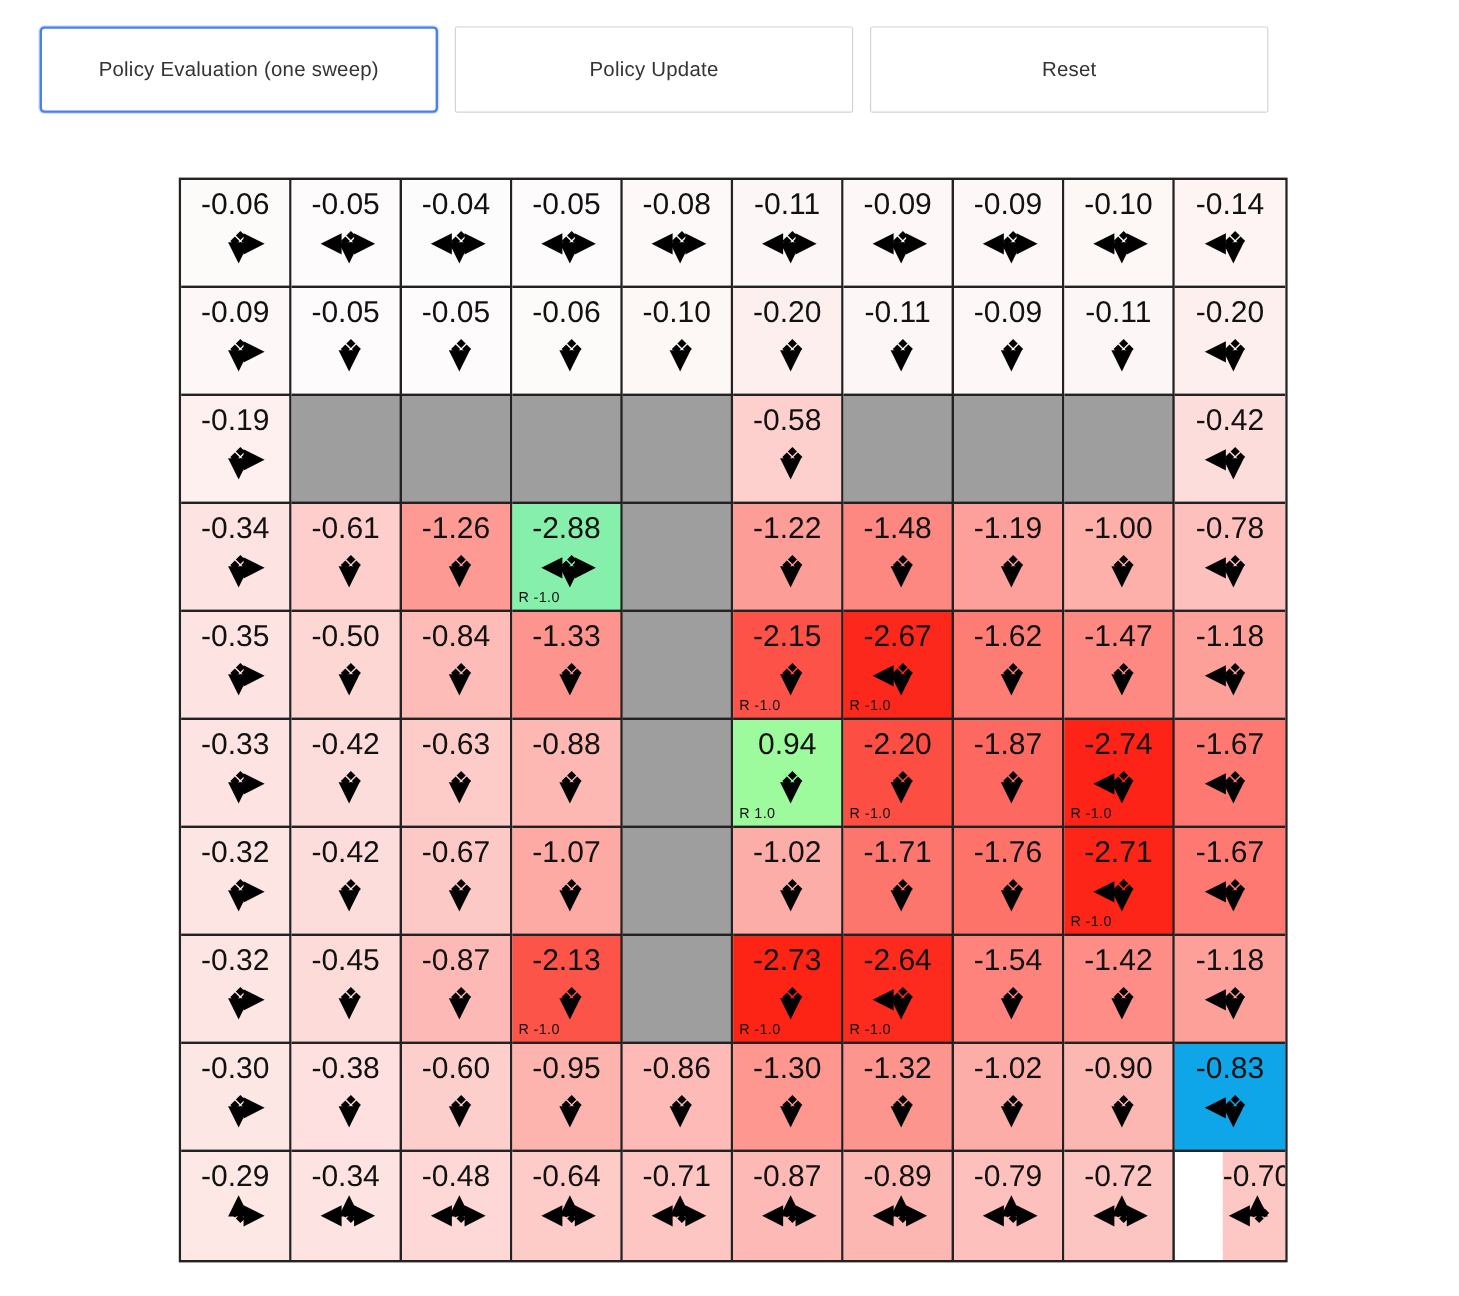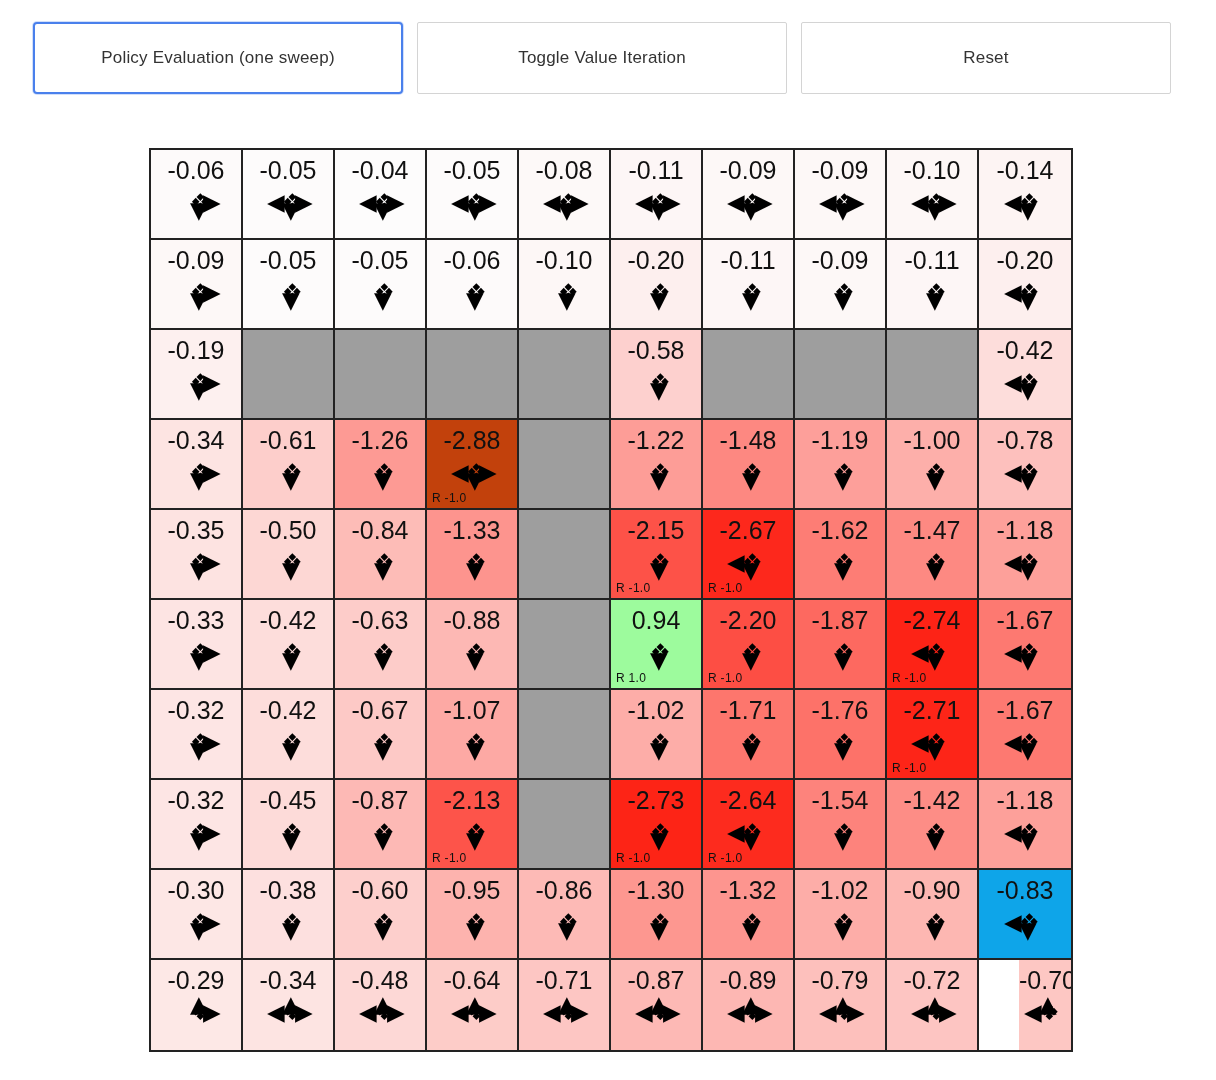--- a/index.html
+++ b/index.html
@@ -18,21 +18,21 @@
 
   
   .toolbar {
     position: absolute;
     top: 22px;
     left: 33px;
     display: flex;
     gap: 14px;
   }
   .tbtn {
-    width: 370px;
+    width: 332px;
     height: 72px;
     border: 1px solid #d4d4d4;
     background: #ffffff;
     color: #333333;
     font-size: 17px;
     letter-spacing: 0.2px;
     display: flex;
     align-items: center;
     justify-content: center;
     box-sizing: border-box;
@@ -126,21 +126,21 @@
 </head>
 <body>
 
 <div id="page">
 
   <div class="toolbar">
     <div class="tbtn selected">
         <span>Policy Evaluation (one sweep)</span>
       </div>
     <div class="tbtn">
-        <span>Toggle Value Iteration</span>
+        <span>Policy Update</span>
       </div>
     <div class="tbtn">
         <span>Reset</span>
       </div>
   </div>
 
   <div class="grid-wrap">
     <div class="grid" id="grid">
         <div class="cell" style="background: rgb(253, 250, 250);">
           <div class="val">-0.06</div>
@@ -246,21 +246,21 @@
           <div class="arrows"><span class="acluster"><span class="a-dot">❖</span><span class="a-right">▶</span><span class="a-down">▼</span></span></div>
         </div>
         <div class="cell" style="background: rgb(253, 206, 203);">
           <div class="val">-0.61</div>
           <div class="arrows"><span class="acluster"><span class="a-dot">❖</span><span class="a-down">▼</span></span></div>
         </div>
         <div class="cell" style="background: rgb(253, 154, 148);">
           <div class="val">-1.26</div>
           <div class="arrows"><span class="acluster"><span class="a-dot">❖</span><span class="a-down">▼</span></span></div>
         </div>
-        <div class="cell" style="background: #c2410c; padding-left: 26px;">
+        <div class="cell" style="background: #86efac; padding-left: 26px;">
           <div class="val">-2.88</div>
           <div class="arrows"><span class="acluster"><span class="a-dot">❖</span><span class="a-left">◀</span><span class="a-right">▶</span><span class="a-down">▼</span></span></div>
           <div class="reward">R -1.0</div>
         </div>
         <div class="cell wall" style="background: rgb(158, 158, 158);"></div>
         <div class="cell" style="background: rgb(253, 157, 151);">
           <div class="val">-1.22</div>
           <div class="arrows"><span class="acluster"><span class="a-dot">❖</span><span class="a-down">▼</span></span></div>
         </div>
         <div class="cell" style="background: rgb(253, 136, 129);">

